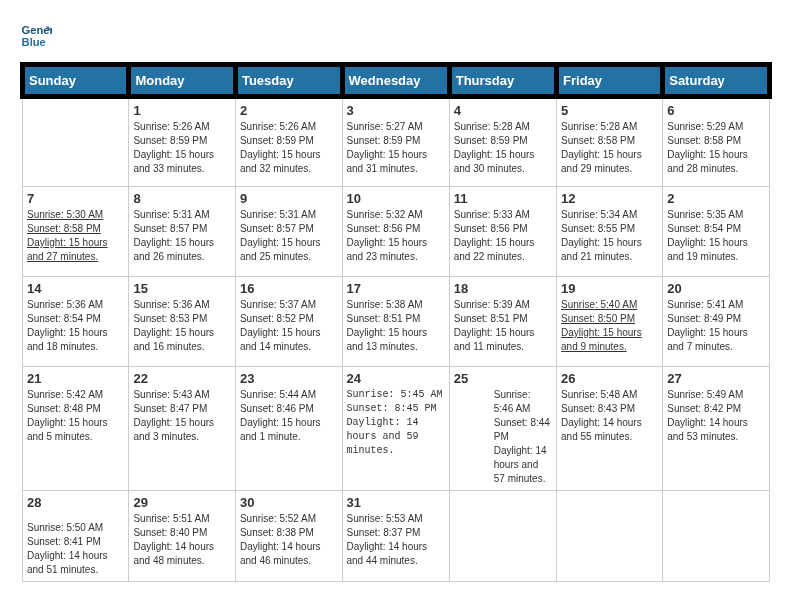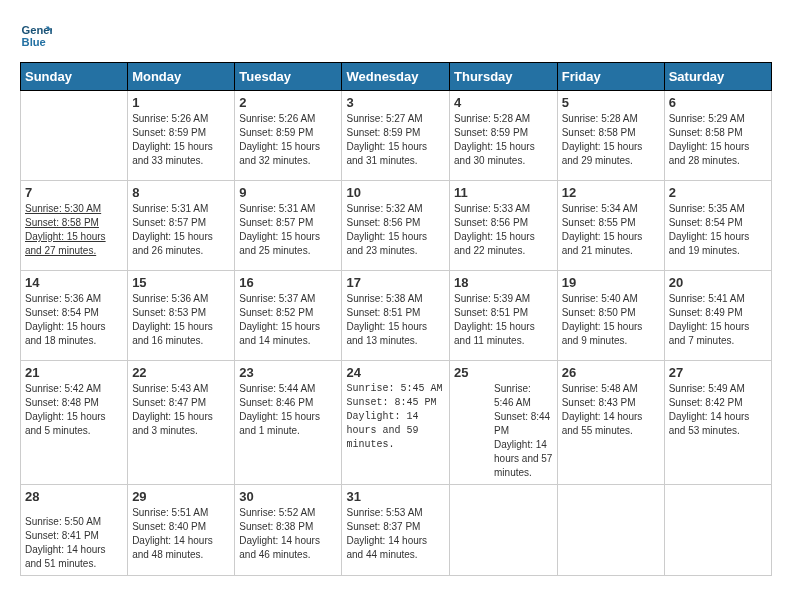--- a/index.html
+++ b/index.html
@@ -42,21 +42,21 @@
       border-collapse: collapse;
       font-size: 11px;
     }
     .calendar-table th {
       background-color: #2471a3;
       color: white;
       padding: 6px 4px;
       text-align: left;
       font-size: 13px;
       font-weight: bold;
-      border: 1px solid #000000;
+      border: 5px solid #000000;
     }
     .calendar-table td {
       border: 1px solid #ccc;
       padding: 4px;
       vertical-align: top;
       width: 108px;
       height: 90px;
       background: #fff;
     }
     .day-number {
@@ -214,21 +214,21 @@
 Daylight: 15 hours and 13 minutes.</div>
         </td>
         <td>
           <span class="day-number">18</span>
           <div class="day-info" style="white-space: pre-line;">Sunrise: 5:39 AM
 Sunset: 8:51 PM
 Daylight: 15 hours and 11 minutes.</div>
         </td>
         <td>
           <span class="day-number">19</span>
-          <div class="day-info" style="white-space: pre-line;">Sunrise: 5:40 AM
+          <div class="day-info" style="white-space: pre-line; text-decoration: underline;">Sunrise: 5:40 AM
 Sunset: 8:50 PM
 Daylight: 15 hours and 9 minutes.</div>
         </td>
         <td>
           <span class="day-number">20</span>
           <div class="day-info" style="white-space: pre-line;">Sunrise: 5:41 AM
 Sunset: 8:49 PM
 Daylight: 15 hours and 7 minutes.</div>
         </td>
       </tr>

